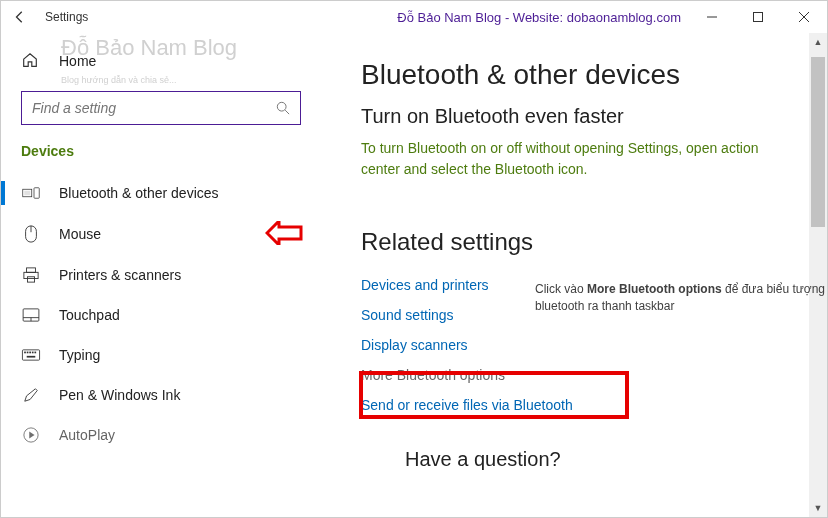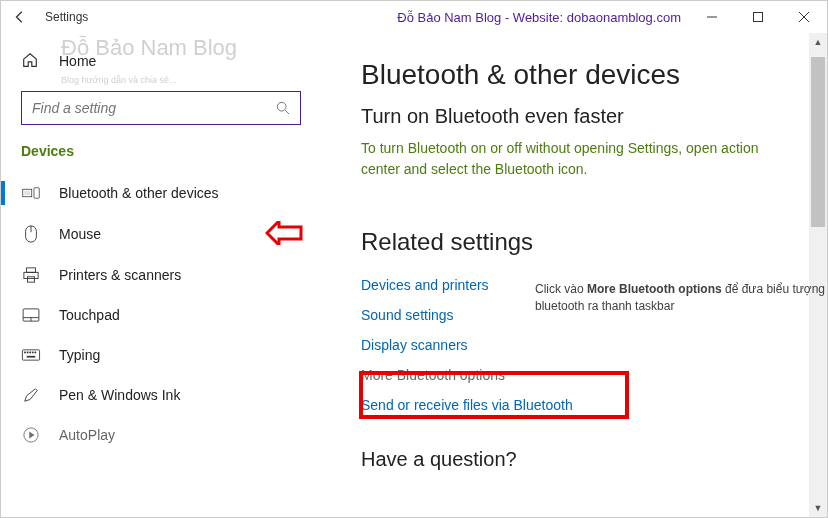--- a/index.html
+++ b/index.html
@@ -30,21 +30,21 @@
 .main { flex: 1; padding: 26px 30px 0 40px; overflow: hidden; position: relative; }
 .main h1 { font-size: 28px; font-weight: 300; color: #222; margin-bottom: 14px; }
 .main h2 { font-size: 20px; font-weight: 400; color: #222; margin-bottom: 10px; }
 .main .desc { font-size: 14px; color: #4d7c0f; line-height: 1.5; max-width: 420px; margin-bottom: 48px; }
 .rel-h { font-size: 24px; font-weight: 400; color: #222; margin-bottom: 14px; }
 .link { font-size: 14px; color: #0066b4; padding: 7px 0; display: block; cursor: pointer; }
 .link.grey { color: #666; }
 .red-box { position: absolute; border: 4px solid #e60000; left: 358px; top: 370px; width: 270px; height: 48px; pointer-events: none; }
 .red-text { position: absolute; left: 534px; top: 280px; color: #404040; font-size: 12px; line-height: 1.4; width: 290px; pointer-events: none; }
 .red-text b { font-weight: 700; }
-.question { font-size: 20px; font-weight: 400; color: #222; margin-top: 28px; }
+.question { font-size: 20px; font-weight: 400; color: #222; margin-top: 28px; margin-left: 44px; }
 .scrollbar { position: absolute; right: 2px; top: 56px; width: 14px; height: 170px; background: #c2c2c2; }
 .scrolltrack { position: absolute; right: 0; top: 32px; width: 18px; bottom: 0; background: #f0f0f0; }
 .scroll-arrow { position: absolute; right: 0; width: 18px; height: 18px; background: #f0f0f0; display: flex; align-items: center; justify-content: center; font-size: 9px; color: #555; }
 svg { display: block; }
 </style>
 </head>
 <body>
 
 <div class="titlebar">
   <span class="back">

